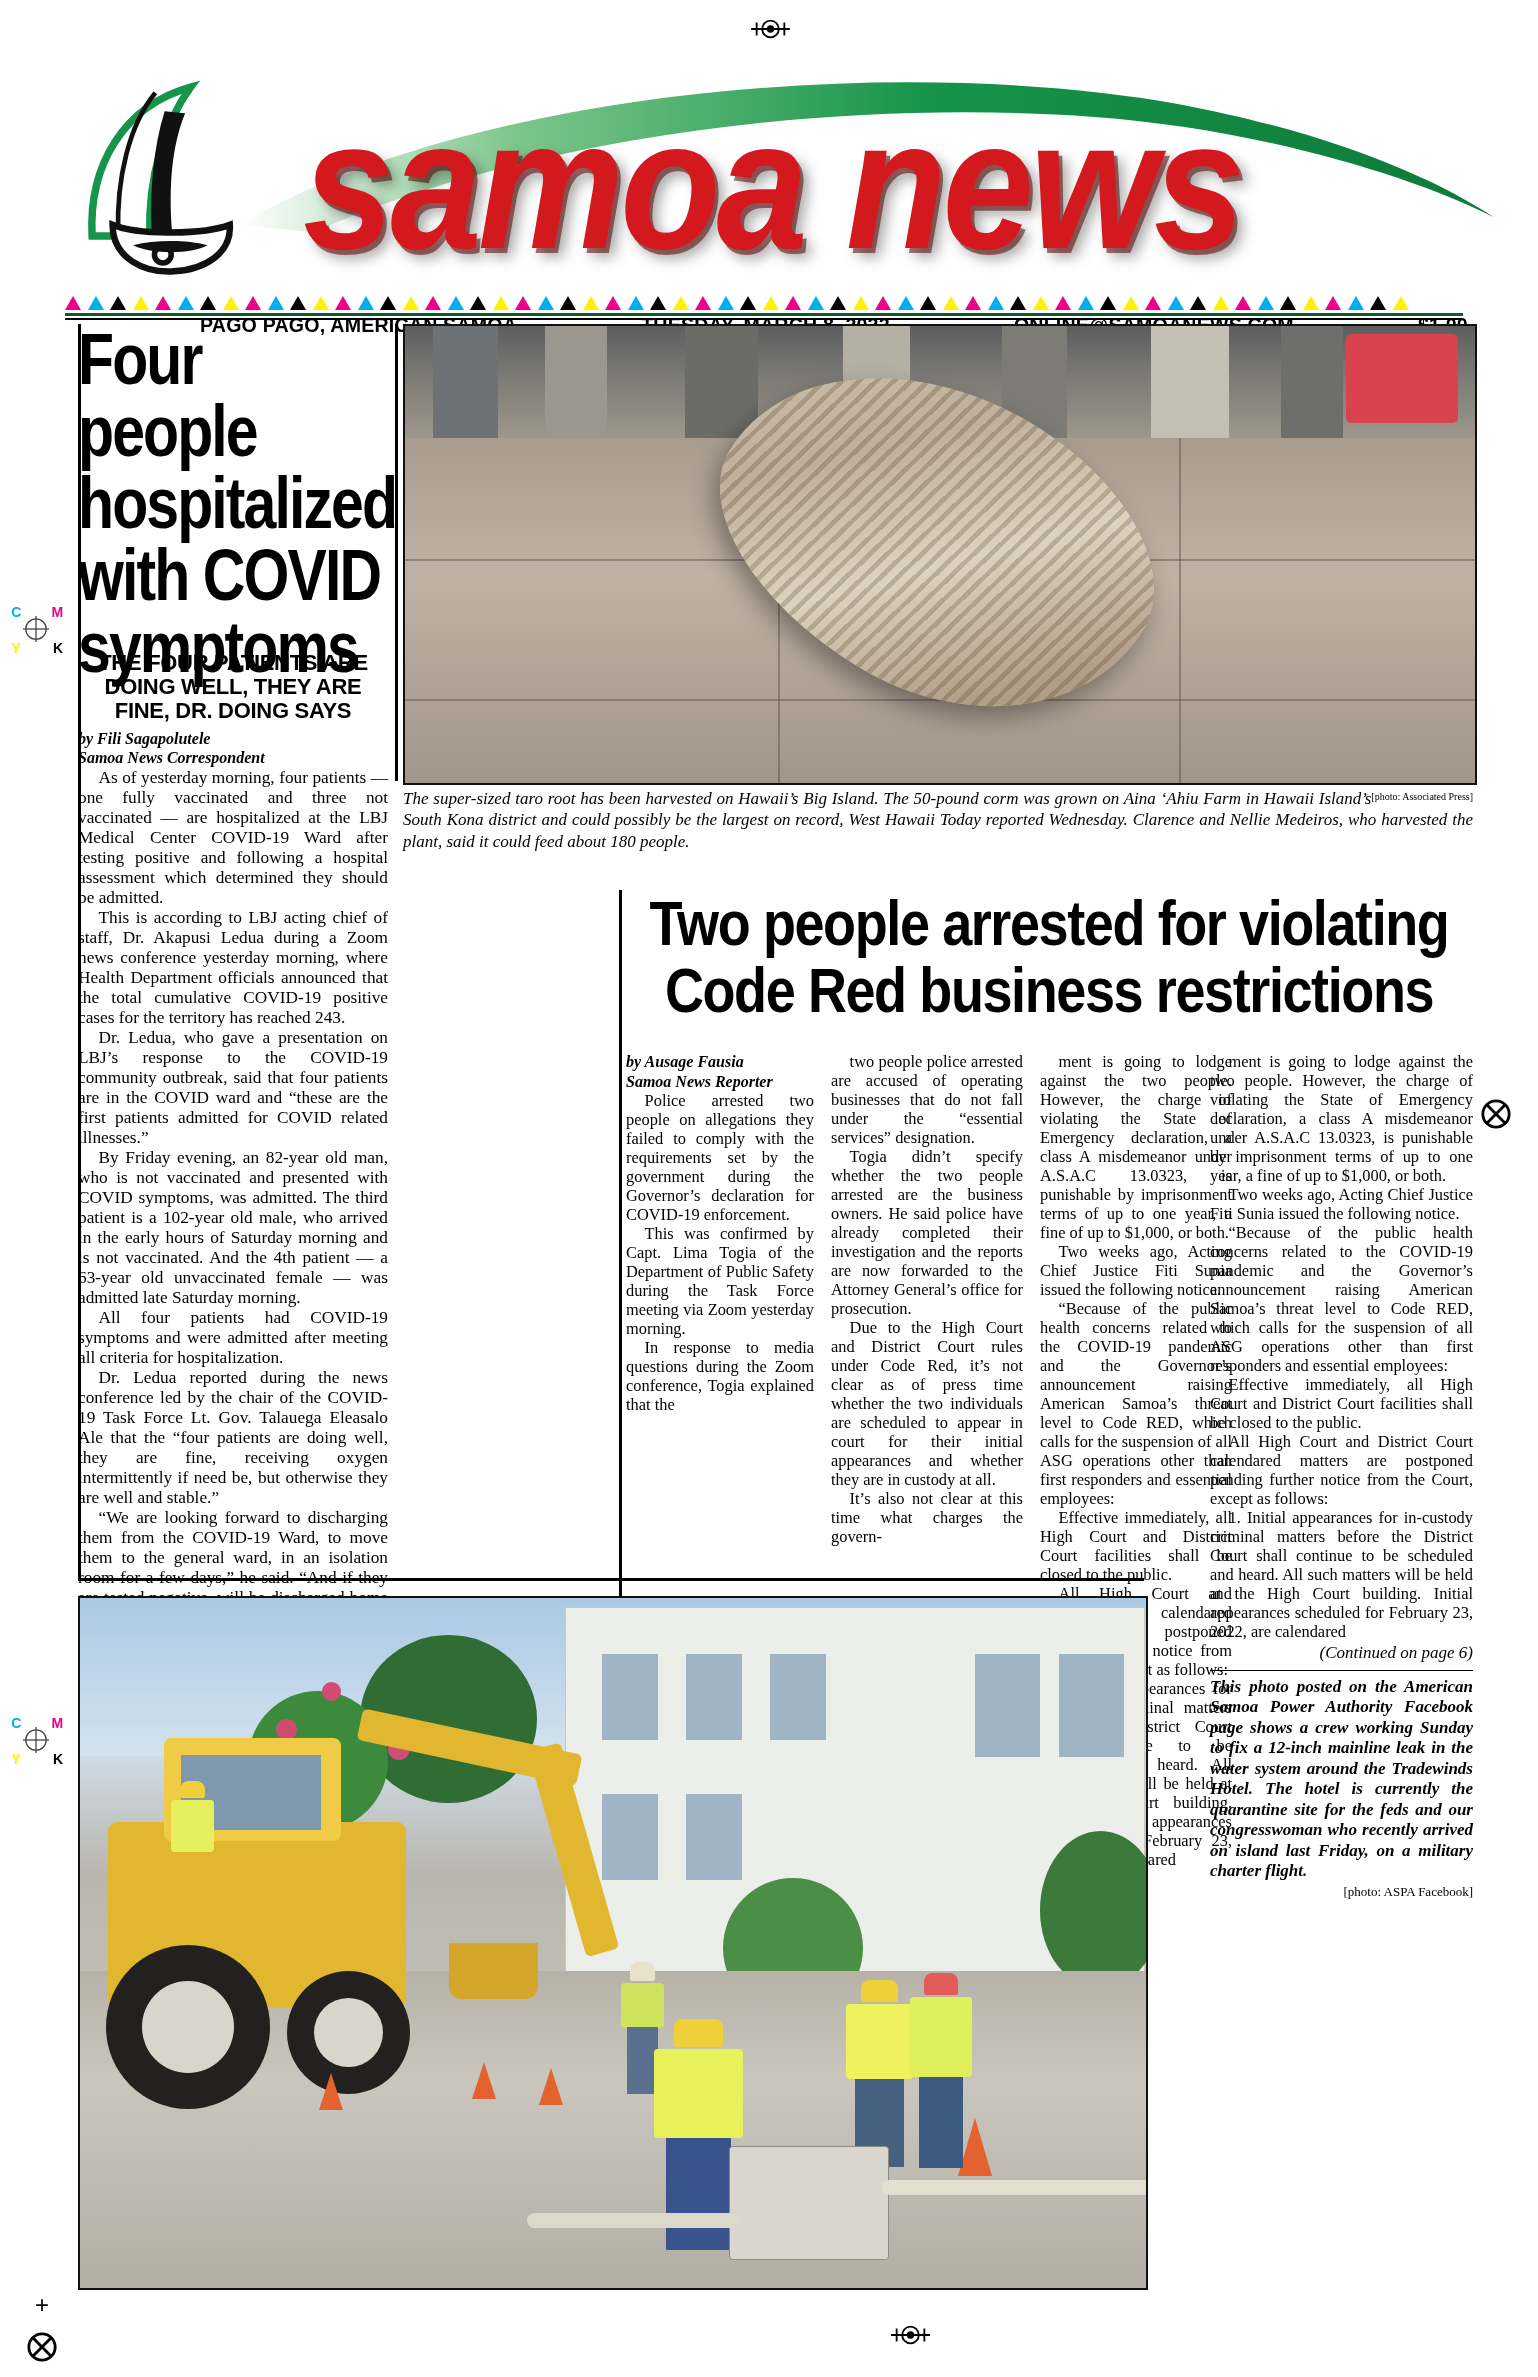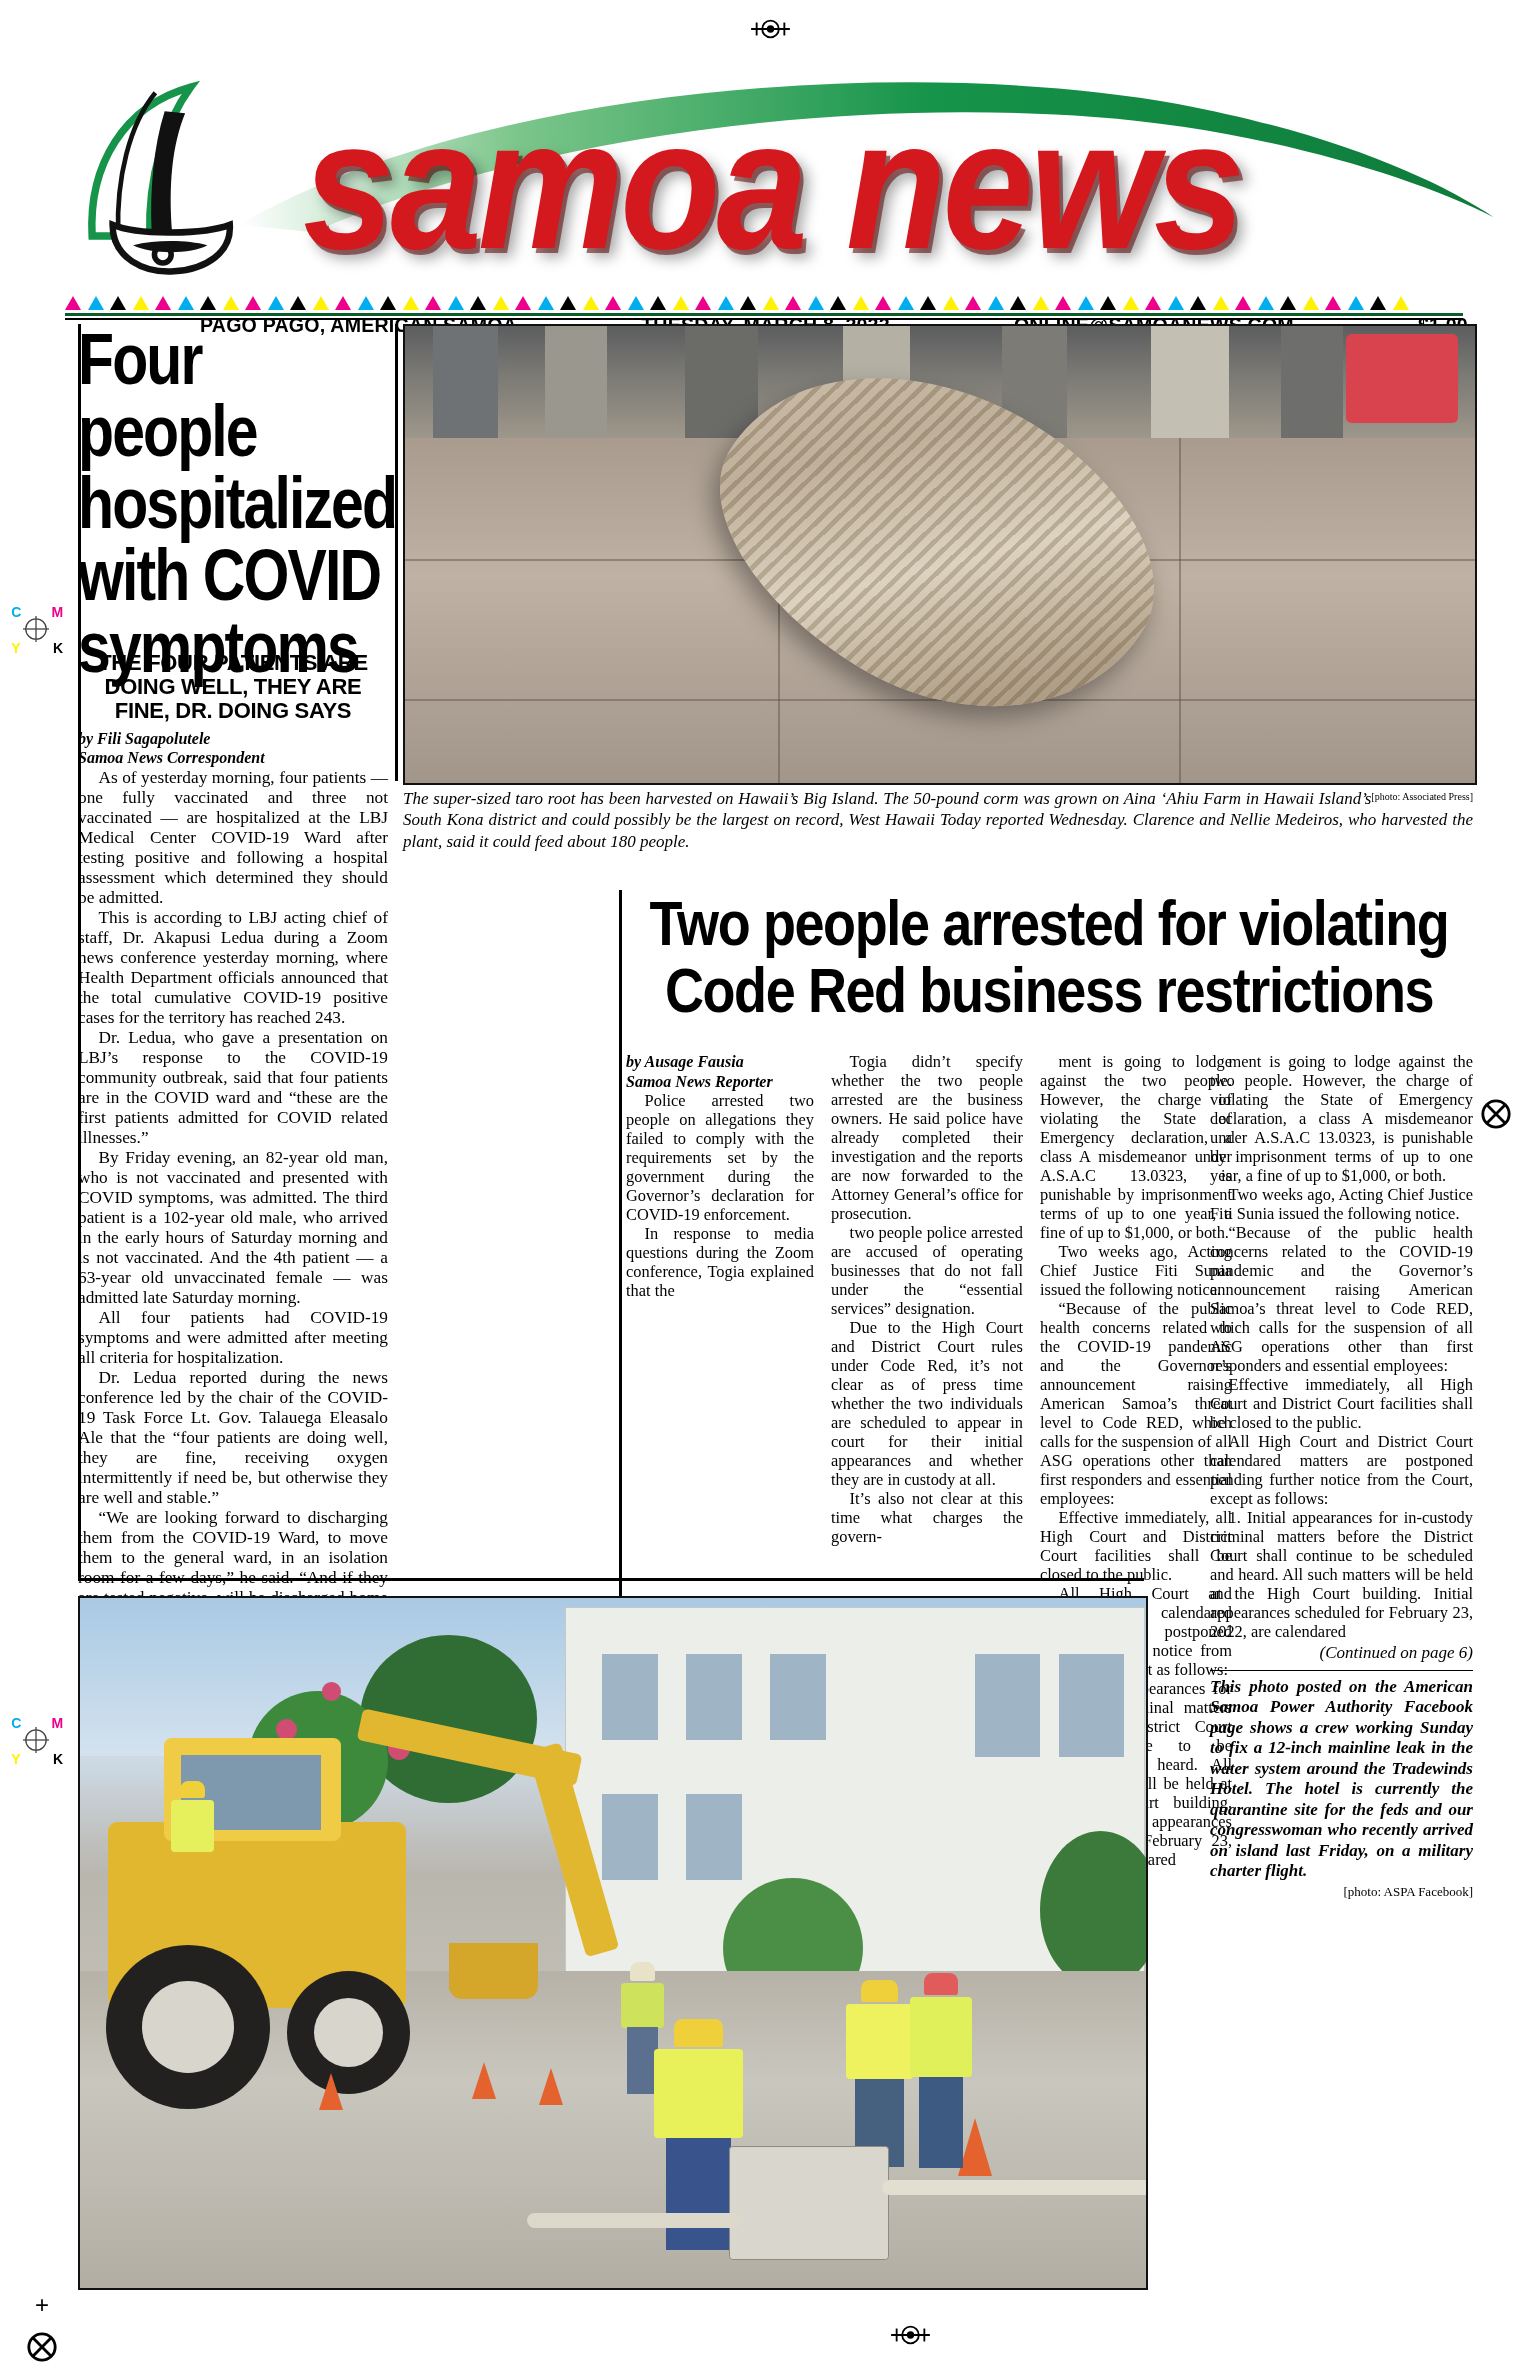--- a/index.html
+++ b/index.html
@@ -343,28 +343,29 @@
   <h1 id="art2-headline">Two people arrested for violating Code Red business restrictions</h1>
 </div>
 
 <div id="art2-cols">
 
   <div class="c c1">
     <div class="byline">by Ausage Fausia</div>
     <div class="byline">Samoa News Reporter</div>
     <div class="smallbody">
       <p>Police arrested two people on allegations they failed to comply with the requirements set by the government during the Governor’s declaration for COVID-19 enforcement.</p>
+      <p>This was confirmed by Capt. Lima Togia of the Department of Public Safety during the Task Force meeting via Zoom yesterday morning.</p>
       <p>In response to media questions during the Zoom conference, Togia explained that the</p>
     </div>
   </div>
 
   <div class="c">
     <div class="smallbody">
+      <p>two people police arrested are accused of operating businesses that do not fall under the “essential services” designation.</p>
       <p>Togia didn’t specify whether the two people arrested are the business owners. He said police have already completed their investigation and the reports are now forwarded to the Attorney General’s office for prosecution.</p>
-      <p>two people police arrested are accused of operating businesses that do not fall under the “essential services” designation.</p>
       <p>Due to the High Court and District Court rules under Code Red, it’s not clear as of press time whether the two individuals are scheduled to appear in court for their initial appearances and whether they are in custody at all.</p>
       <p>It’s also not clear at this time what charges the govern-</p>
     </div>
   </div>
 
   <div class="c">
     <div class="smallbody">
       <p>ment is going to lodge against the two people. However, the charge of violating the State of Emergency declaration, a class A misdemeanor under A.S.A.C 13.0323, is punishable by imprisonment terms of up to one year, a fine of up to $1,000, or both.</p>
       <p>Two weeks ago, Acting Chief Justice Fiti Sunia issued the following notice.</p>
       <p>“Because of the public health concerns related to the COVID-19 pandemic and the Governor’s announcement raising American Samoa’s threat level to Code RED, which calls for the suspension of all ASG operations other than first responders and essential employees:</p>

